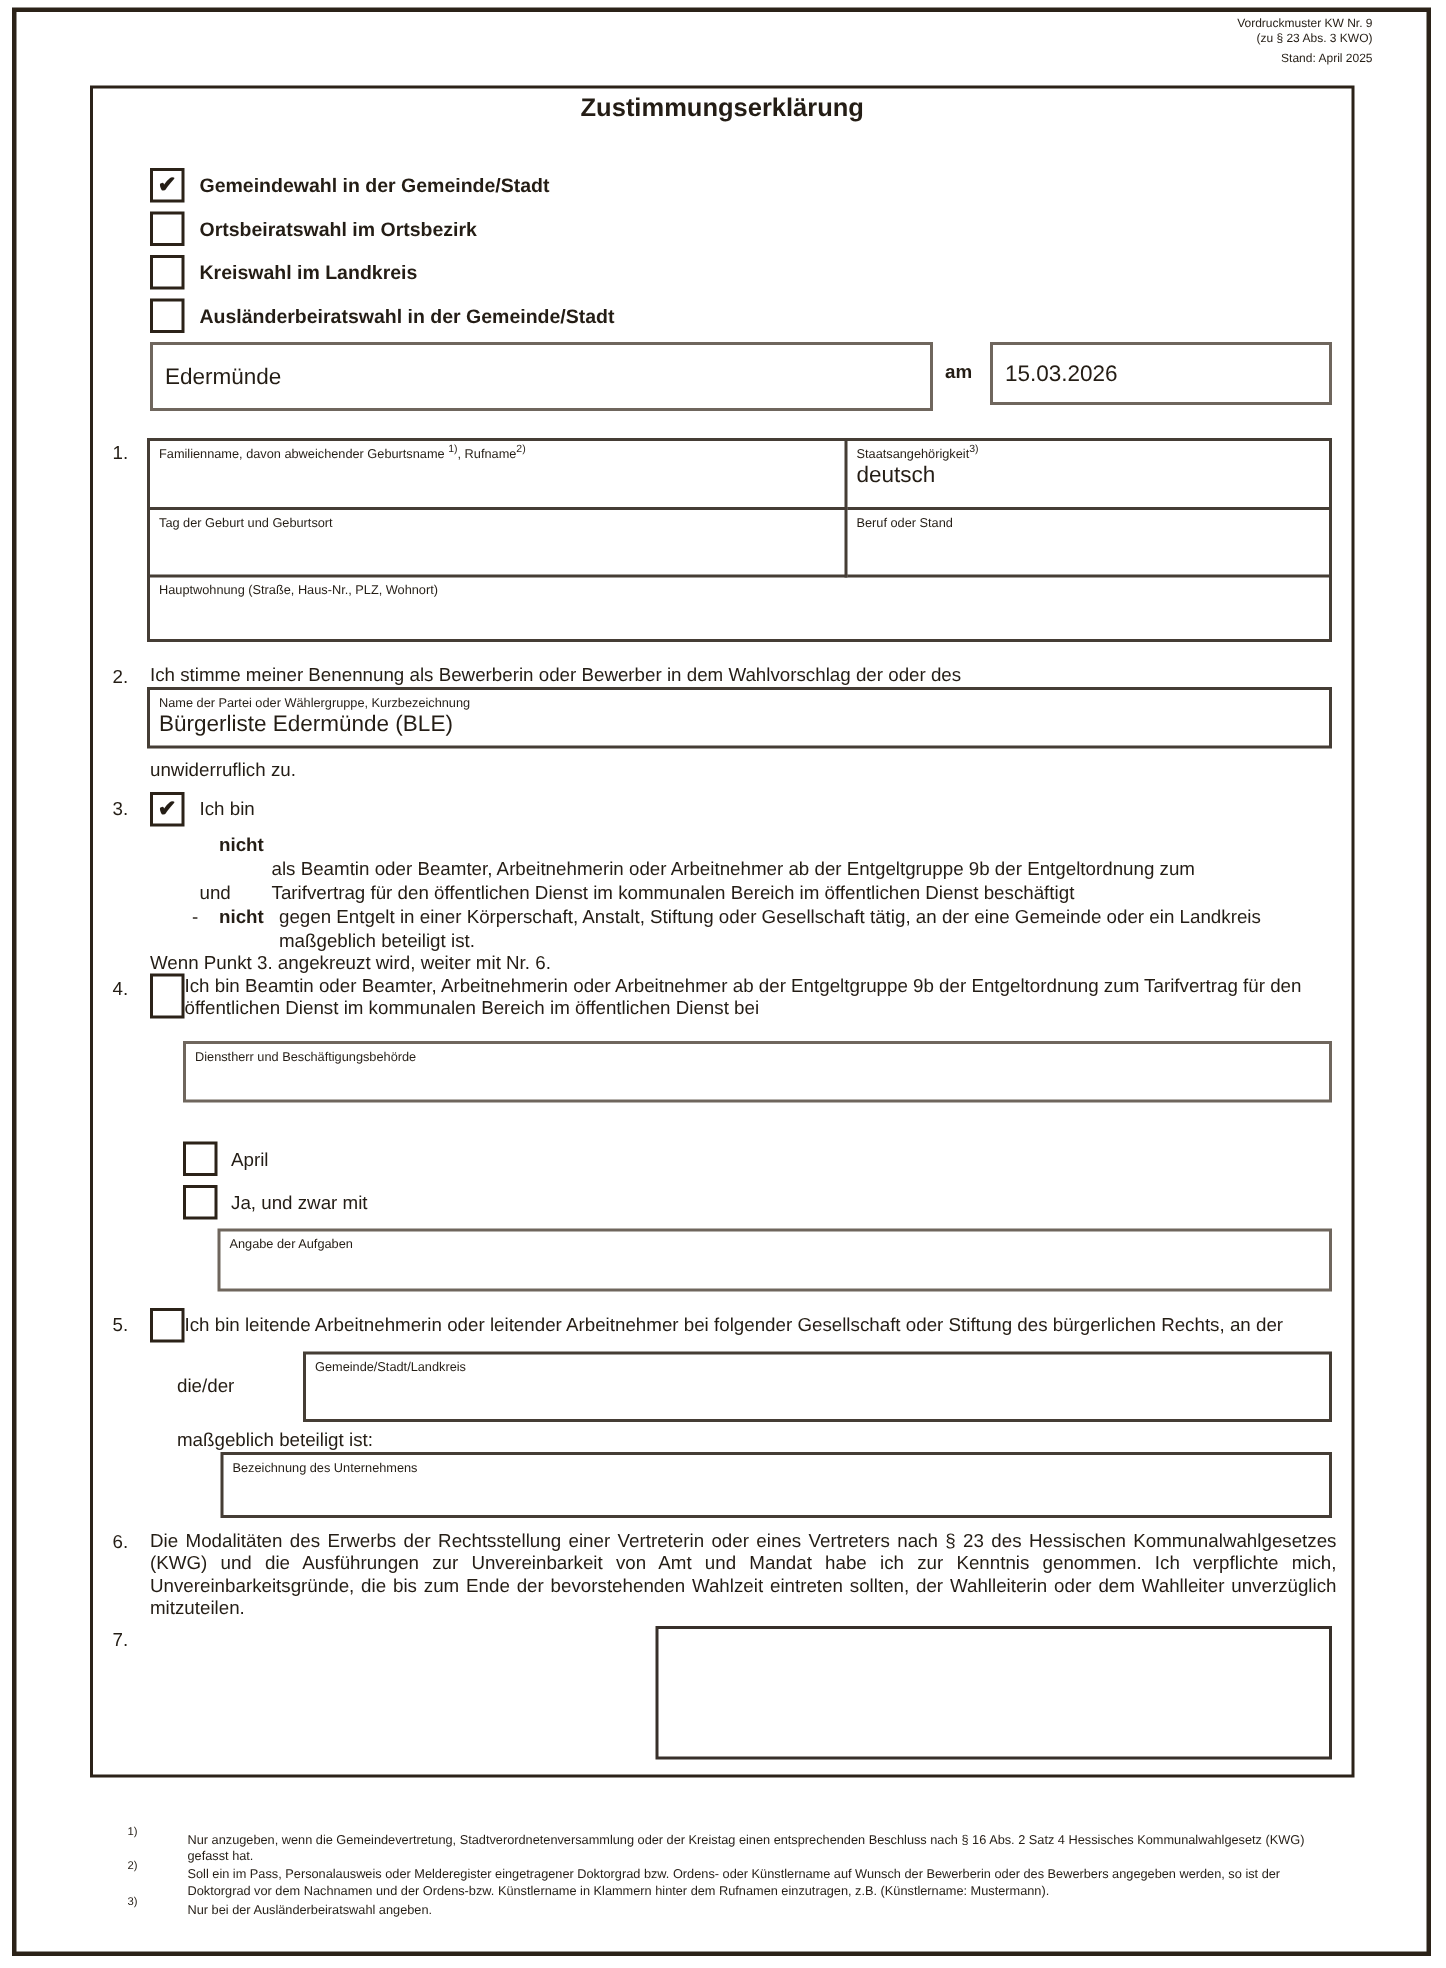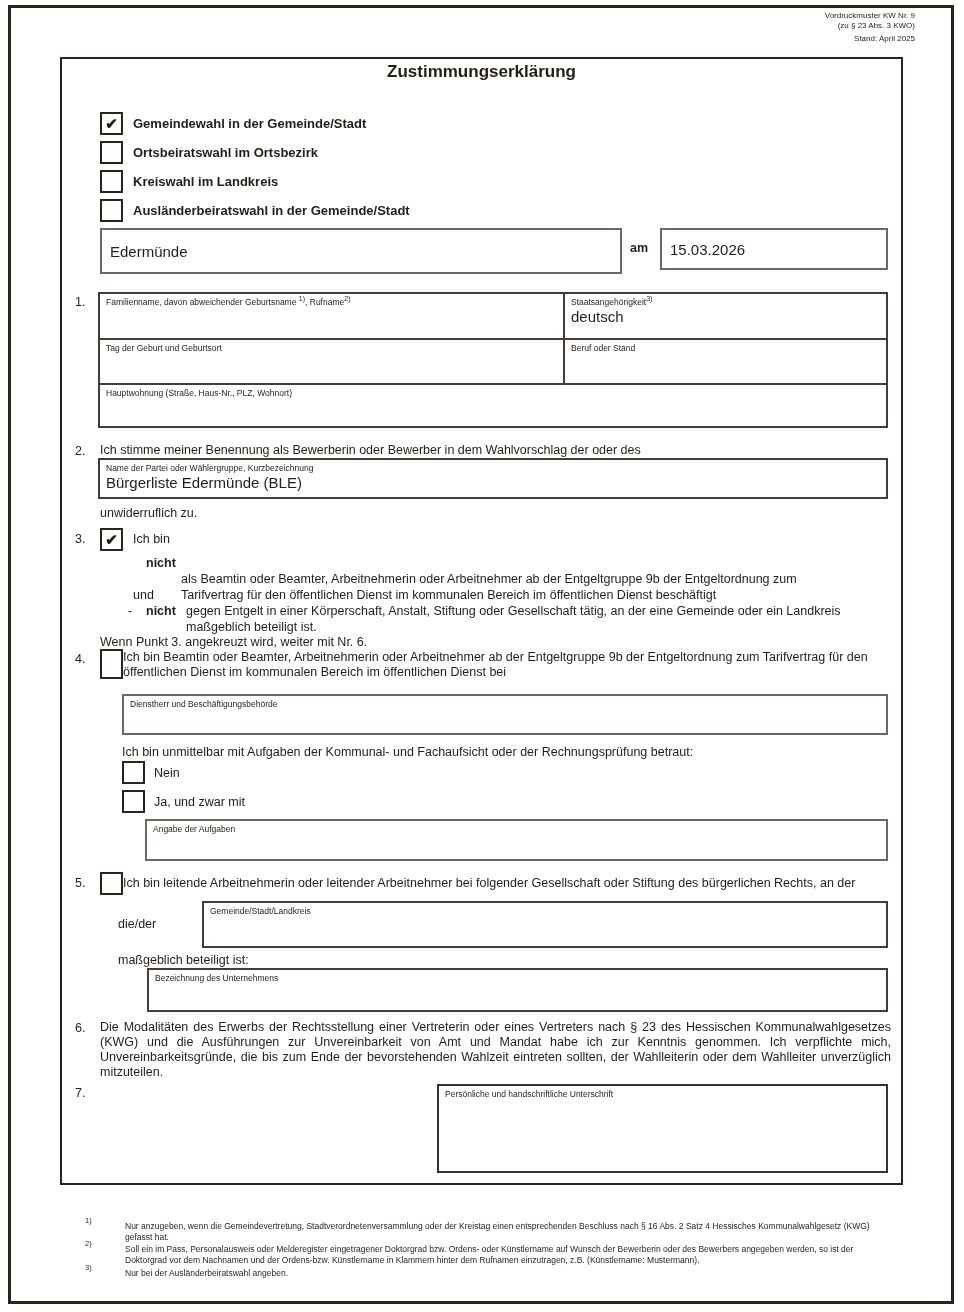--- a/index.html
+++ b/index.html
@@ -134,23 +134,22 @@
   <div class="abs body-txt" style="left:186px; top:604px; width:680px;">gegen Entgelt in einer Körperschaft, Anstalt, Stiftung oder Gesellschaft tätig, an der eine Gemeinde oder ein Landkreis maßgeblich beteiligt ist.</div>
   <div class="abs body-txt" style="left:100px; top:635px;">Wenn Punkt 3. angekreuzt wird, weiter mit Nr. 6.</div>
 
   <div class="abs num" style="left:75px; top:652px;">4.</div>
   <div class="abs cb" style="left:100px; top:649px; height:30px;"></div>
   <div class="abs body-txt" style="left:123px; top:650px; width:770px; line-height:15px;">Ich bin Beamtin oder Beamter, Arbeitnehmerin oder Arbeitnehmer ab der Entgeltgruppe 9b der Entgeltordnung zum Tarifvertrag für den öffentlichen Dienst im kommunalen Bereich im öffentlichen Dienst bei</div>
   <div class="abs field" style="left:122px; top:694px; width:766px; height:41px;">
     <div class="flabel">Dienstherr und Beschäftigungsbehörde</div>
     <div class="fvalue"></div>
   </div>
-  <div class="abs body-txt" style="left:122px; top:745px; width:770px;">Ich bin unmittelbar mit Aufgaben der Kommunal- und Fachaufsicht oder der Rechnungsprüfung betraut:</div>
   <div class="abs cb" style="left:122px; top:761px;"></div>
-  <div class="abs body-txt" style="left:154px; top:766px;">Nein</div>
+  <div class="abs body-txt" style="left:154px; top:766px;">April</div>
   <div class="abs cb" style="left:122px; top:790px;"></div>
   <div class="abs body-txt" style="left:154px; top:795px;">Ja, und zwar mit</div>
   <div class="abs field" style="left:145px; top:819px; width:743px; height:42px;">
     <div class="flabel">Angabe der Aufgaben</div>
     <div class="fvalue"></div>
   </div>
 
   <div class="abs num" style="left:75px; top:876px;">5.</div>
   <div class="abs cb" style="left:100px; top:872px;"></div>
   <div class="abs body-txt" style="left:123px; top:876px; width:775px;">Ich bin leitende Arbeitnehmerin oder leitender Arbeitnehmer bei folgender Gesellschaft oder Stiftung des bürgerlichen Rechts, an der</div>
@@ -163,21 +162,20 @@
   <div class="abs field dark" style="left:147px; top:968px; width:741px; height:44px;">
     <div class="flabel">Bezeichnung des Unternehmens</div>
     <div class="fvalue"></div>
   </div>
 
   <div class="abs num" style="left:75px; top:1021px;">6.</div>
   <div class="abs body-txt just" style="left:100px; top:1020px; width:791px; line-height:15px;">Die Modalitäten des Erwerbs der Rechtsstellung einer Vertreterin oder eines Vertreters nach § 23 des Hessischen Kommunalwahlgesetzes (KWG) und die Ausführungen zur Unvereinbarkeit von Amt und Mandat habe ich zur Kenntnis genommen. Ich verpflichte mich, Unvereinbarkeitsgründe, die bis zum Ende der bevorstehenden Wahlzeit eintreten sollten, der Wahlleiterin oder dem Wahlleiter unverzüglich mitzuteilen.</div>
 
   <div class="abs num" style="left:75px; top:1086px;">7.</div>
   <div class="abs s7box" style="left:437px; top:1084px; width:451px; height:89px;">
-    <div class="flabel">Persönliche und handschriftliche Unterschrift</div>
     <div class="fvalue"></div>
   </div>
 
   <sup class="abs fnmark" style="left:85px; top:1221px;">1)</sup>
   <div class="abs fntext" style="left:125px; top:1221px; width:767px;">Nur anzugeben, wenn die Gemeindevertretung, Stadtverordnetenversammlung oder der Kreistag einen entsprechenden Beschluss nach § 16 Abs. 2 Satz 4 Hessisches Kommunalwahlgesetz (KWG) gefasst hat.</div>
   <sup class="abs fnmark" style="left:85px; top:1244px;">2)</sup>
   <div class="abs fntext" style="left:125px; top:1244px; width:767px;">Soll ein im Pass, Personalausweis oder Melderegister eingetragener Doktorgrad bzw. Ordens- oder Künstlername auf Wunsch der Bewerberin oder des Bewerbers angegeben werden, so ist der Doktorgrad vor dem Nachnamen und der Ordens-bzw. Künstlername in Klammern hinter dem Rufnamen einzutragen, z.B. (Künstlername: Mustermann).</div>
   <sup class="abs fnmark" style="left:85px; top:1268px;">3)</sup>
   <div class="abs fntext" style="left:125px; top:1268px; width:767px;">Nur bei der Ausländerbeiratswahl angeben.</div>
 

